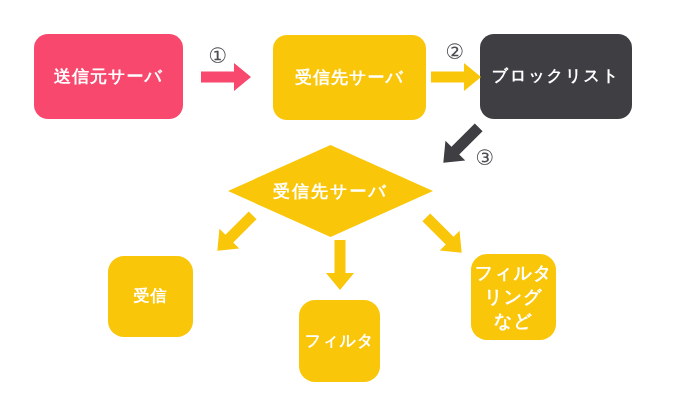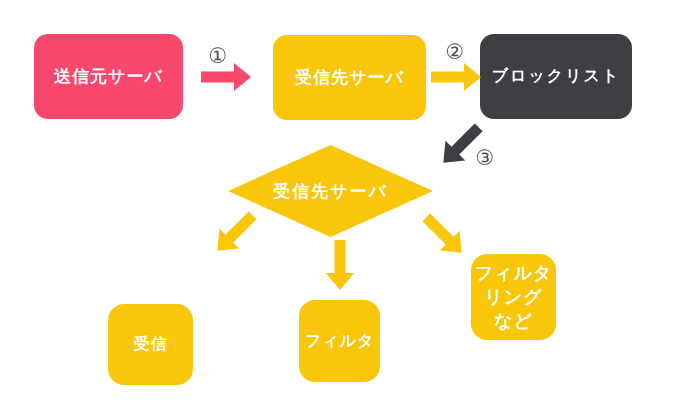--- a/index.html
+++ b/index.html
@@ -38,21 +38,21 @@
     background: #3E3E43; border-radius: 14px; font-size: 16px; letter-spacing: 2px;
   }
   .node-policy {
     left: 228px; top: 145px; width: 205px; height: 92px;
     background: #F9C60A; font-size: 17px; letter-spacing: 2px;
     clip-path: polygon(50% 0, 100% 50%, 50% 100%, 0 50%);
     border-radius: 0;
   }
   .node-accept {
     left: 108px; top: 256px; width: 85px; height: 81px;
-    background: #F9C60A; border-radius: 16px; font-size: 16px; margin-top: 48px;
+    background: #F9C60A; border-radius: 16px; font-size: 16px;
   }
   .node-reject {
     left: 299px; top: 300px; width: 81px; height: 82px;
     background: #F9C60A; border-radius: 16px; font-size: 16px;
   }
   .node-filter {
     left: 471px; top: 254px; width: 85px; height: 86px;
     background: #F9C60A; border-radius: 16px; font-size: 18px;
     line-height: 1.35;
   }

